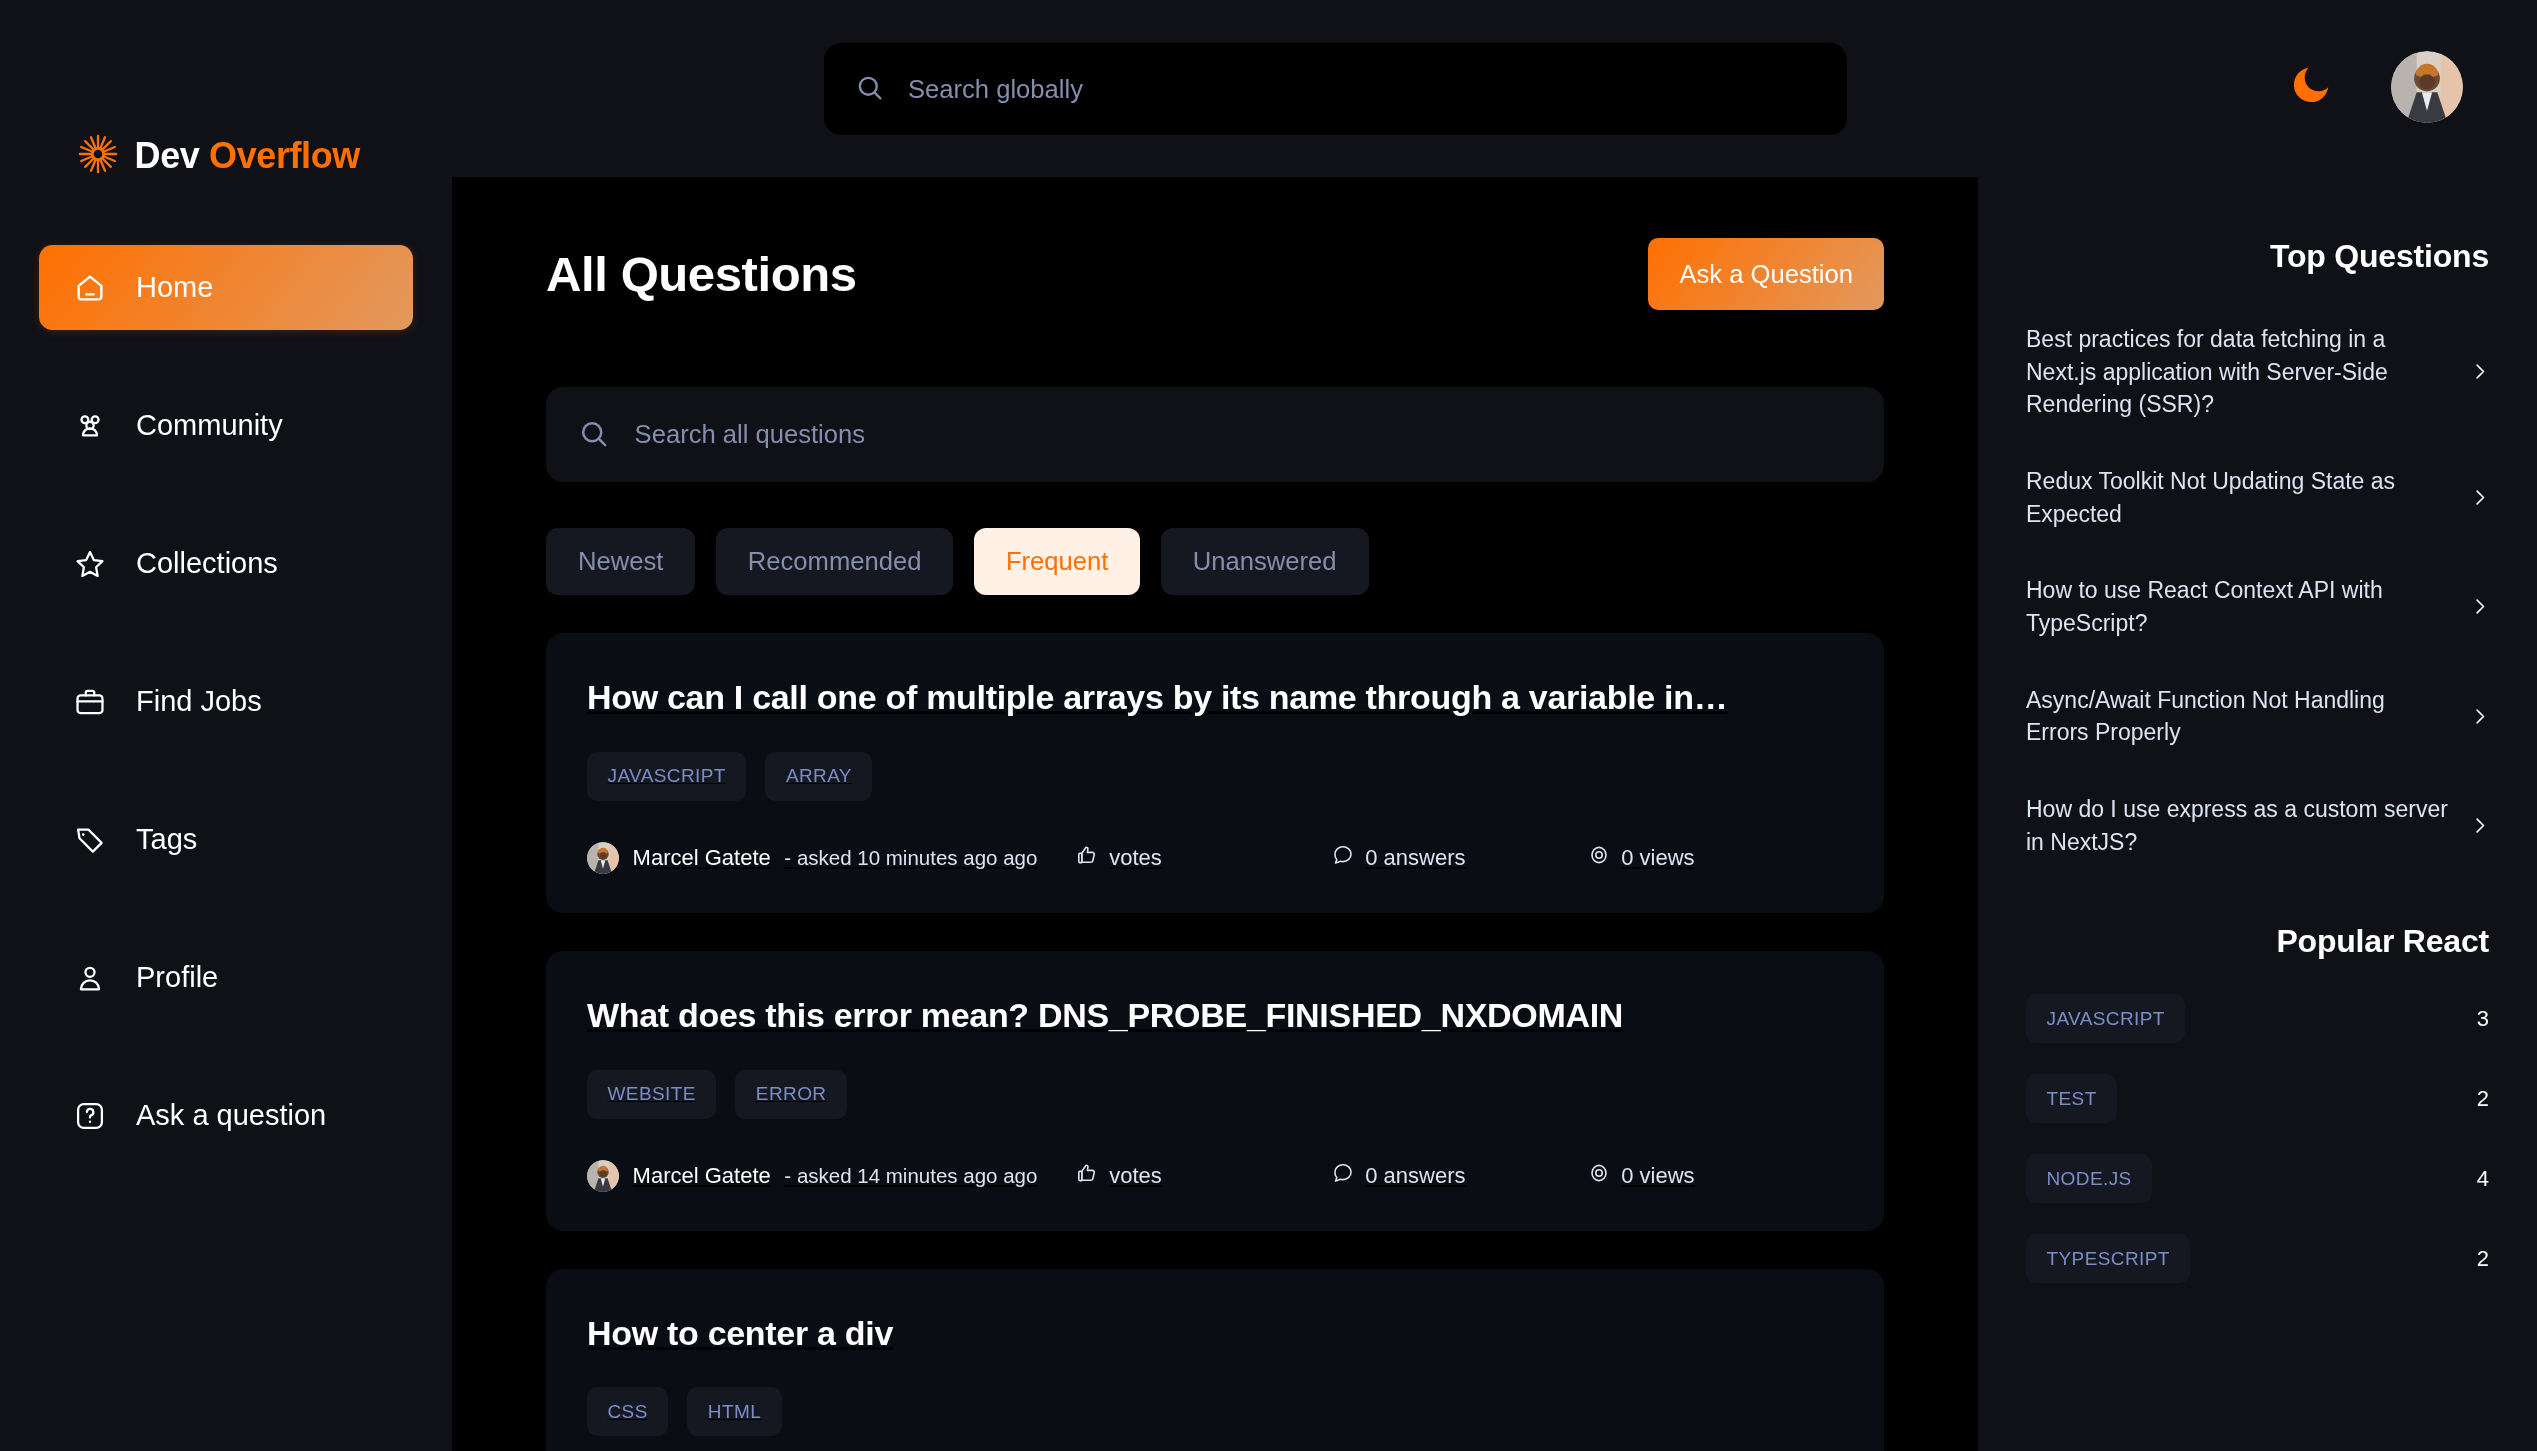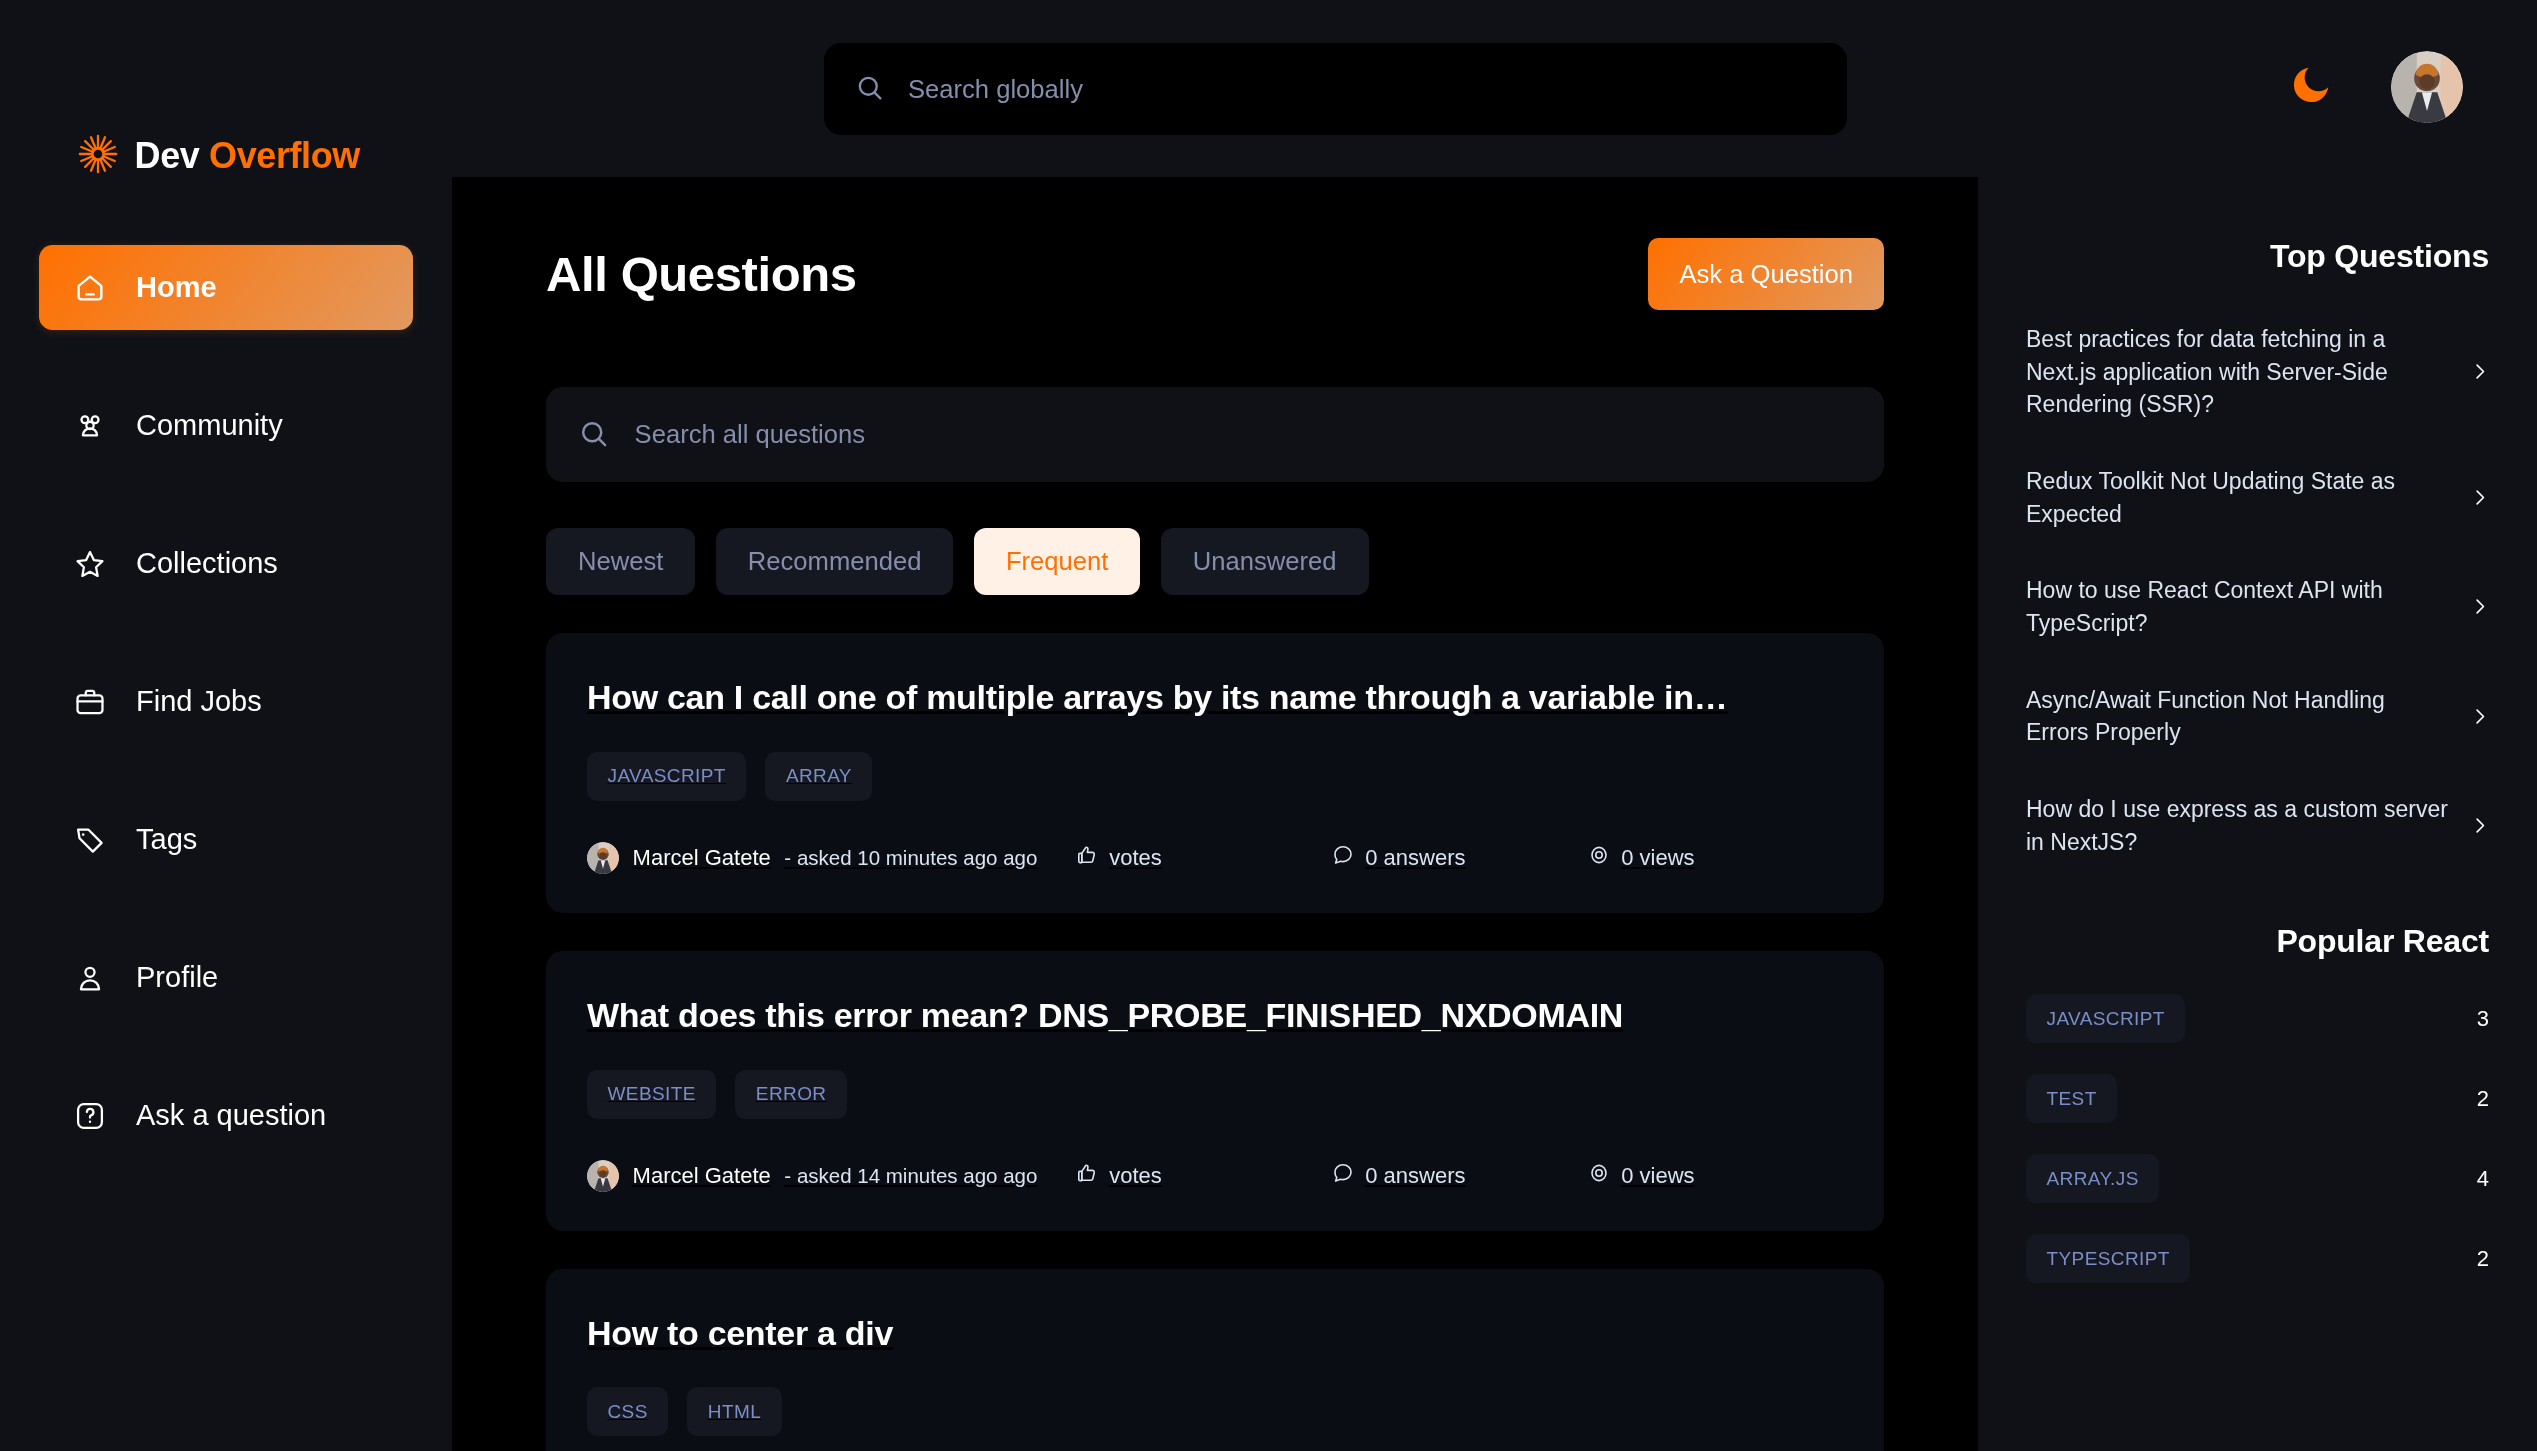--- a/index.html
+++ b/index.html
@@ -74,21 +74,21 @@
     width: 39px; height: 39px; flex: none;
     display: flex; align-items: center; justify-content: center;
   }
   .side-item .si-label {
     font-size: 29px; font-weight: 400; white-space: nowrap;
   }
   .side-item.active {
     background: linear-gradient(129deg, #ff7000 0%, #e2995f 100%);
     box-shadow: 0 1.7px 8.5px rgba(255,112,0,0.18);
   }
-  .side-item.active .si-label { font-weight: bold; }
+  .side-item.active .si-label { font-weight: normal; }
 
   
   .main {
     position: absolute; left: 452px; top: 177px;
     width: 1526px; height: 1274px;
     background: #000000;
     padding: 8px 94px;
   }
   .main-head {
     display: flex; align-items: center; justify-content: space-between;
@@ -577,21 +577,21 @@
   <div class="rb-tags">
     <div class="rb-tag-row">
       <span class="rb-tag">JAVASCRIPT</span>
       <span class="rb-tag-count">3</span>
     </div>
     <div class="rb-tag-row">
       <span class="rb-tag">TEST</span>
       <span class="rb-tag-count">2</span>
     </div>
     <div class="rb-tag-row">
-      <span class="rb-tag">ARRAY.JS</span>
+      <span class="rb-tag">NODE.JS</span>
       <span class="rb-tag-count">4</span>
     </div>
     <div class="rb-tag-row">
       <span class="rb-tag">TYPESCRIPT</span>
       <span class="rb-tag-count">2</span>
     </div>
   </div>
 
 </div>
 

